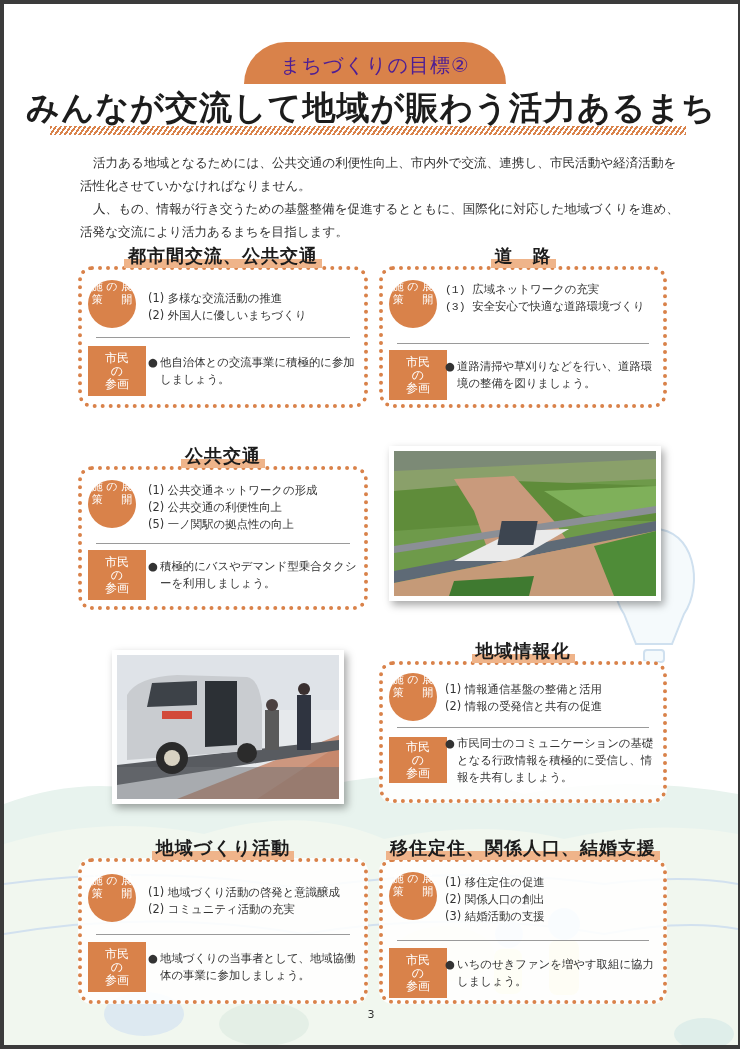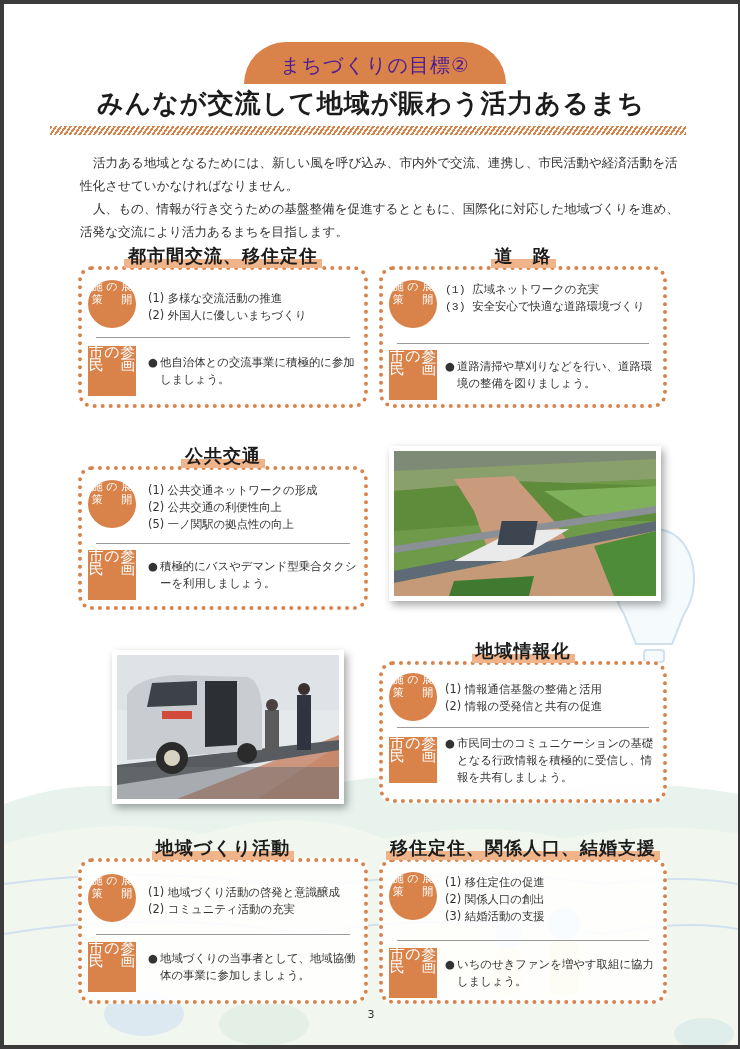--- a/index.html
+++ b/index.html
@@ -1,30 +1,30 @@
 <!DOCTYPE html>
 <html><head>
 <meta charset="utf-8">
 <style>
   html,body{margin:0;padding:0;}
   body{width:740px;height:1049px;overflow:hidden;background:#3b3b3b;font-family:"DejaVu Sans","Liberation Sans",sans-serif;}
   .page{position:absolute;left:4px;top:4px;width:734px;height:1041px;background:#fff;overflow:hidden;}
   .bg-scene{position:absolute;left:0;top:0;width:734px;height:1041px;}
   .goal-tab{position:absolute;left:240px;top:38px;width:262px;height:42px;background:#d9824a;border-radius:131px 131px 0 0;color:#4c1d95;font-size:20px;text-align:center;line-height:46px;letter-spacing:1px;}
-  .main-title{position:absolute;left:0;top:82px;width:734px;text-align:center;font-size:26px;font-weight:bold;color:#1c1c1c;letter-spacing:1px;white-space:nowrap;}
+  .main-title{position:absolute;left:0;top:82px;width:734px;text-align:center;font-size:33px;font-weight:bold;color:#1c1c1c;letter-spacing:1px;white-space:nowrap;}
   .hatch{position:absolute;left:46px;top:122px;width:636px;height:9px;background:repeating-linear-gradient(-55deg,#d9824a 0 2px,#fff 2px 4px);}
   .intro{position:absolute;left:76px;top:147px;width:600px;font-size:12.6px;line-height:23px;color:#333;}
   .intro p{margin:0;text-indent:13px;}
   .intro p:first-child{margin-left:-0px;}
   .section{position:absolute;}
   .sec-title{position:absolute;left:0;right:0;text-align:center;top:0;height:26px;}
   .sec-title span{display:inline-block;position:relative;font-size:18px;font-weight:bold;color:#1c1c1c;padding:0 4px;letter-spacing:1px;line-height:24px;background:linear-gradient(to bottom,transparent 62%,#efb48a 62%,#efb48a 100%);white-space:nowrap;}
   .box{position:absolute;left:0;right:0;top:22px;bottom:0;border:4px dotted #d9824a;border-radius:14px;background:rgba(255,255,255,0.88);}
   .badge-circle{position:absolute;left:6px;top:10px;width:48px;height:48px;border-radius:50%;background:#d9824a;color:#fff;font-size:11px;line-height:13px;text-align:center;display:flex;flex-direction:row;justify-content:center;}
-  .badge-rect{position:absolute;left:6px;width:48px;height:50px;background:#d9824a;color:#fff;font-size:15px;line-height:13px;text-align:center;display:flex;flex-direction:row;justify-content:center;}
+  .badge-rect{position:absolute;left:6px;width:58px;height:50px;background:#d9824a;color:#fff;font-size:12px;line-height:13px;text-align:center;display:flex;flex-direction:column;justify-content:center;}
   .measures{position:absolute;left:66px;font-size:11.4px;line-height:17px;color:#333;}
   .divider{position:absolute;left:14px;right:14px;height:1px;background:#9a9a9a;}
   .action{position:absolute;left:66px;right:6px;font-size:11.4px;line-height:17px;color:#333;padding-left:12px;}
   .action .dot{position:absolute;left:0;top:0;}
   .photo{position:absolute;background:#fff;box-shadow:3px 4px 8px rgba(0,0,0,0.35);padding:5px;}
   .photo svg{display:block;}
   .pagenum{position:absolute;left:0;width:734px;top:1004px;text-align:center;font-size:11px;color:#333;}
 </style>
 </head>
 <body>
@@ -50,21 +50,21 @@
     <rect x="490" y="945" width="28" height="45" rx="8" fill="#f5f0b5"></rect>
     <circle cx="560" cy="920" r="16" fill="#cfe1f6"></circle>
     <rect x="545" y="936" width="30" height="55" rx="8" fill="#f4eea8"></rect>
   </svg>
 
   <div class="goal-tab">まちづくりの目標②</div>
   <div class="main-title">みんなが交流して地域が賑わう活力あるまち</div>
   <div class="hatch"></div>
 
   <div class="intro">
-    <p>活力ある地域となるためには、新しい風を呼び込み、市内外で交流、連携し、市民活動や経済活動を活性化させていかなければなりません。</p>
+    <p>活力ある地域となるためには、公共交通の利便性向上、市内外で交流、連携し、市民活動や経済活動を活性化させていかなければなりません。</p>
     <p>人、もの、情報が行き交うための基盤整備を促進するとともに、国際化に対応した地域づくりを進め、活発な交流により活力あるまちを目指します。</p>
   </div>
 
   <div class="section" style="left:74px;top:240px;width:290px;height:164px;">
     <div class="box">
       <div class="badge-circle">
         <span>施策</span>
           <span>の</span>
           <span>展開</span>
       </div>
@@ -75,21 +75,21 @@
       <div class="divider" style="top:67px;"></div>
       <div class="badge-rect" style="top:76px;">
         <span>市民</span>
           <span>の</span>
           <span>参画</span>
       </div>
       <div class="action" style="top:84px;">
         <span class="dot">●</span><span>他自治体との交流事業に積極的に参加しましょう。</span>
       </div>
     </div>
-    <div class="sec-title"><span>都市間交流、移住定住</span></div>
+    <div class="sec-title"><span>都市間交流、公共交通</span></div>
   </div>
 
   <div class="section" style="left:375px;top:240px;width:288px;height:164px;">
     <div class="box">
       <div class="badge-circle">
         <span>施策</span>
           <span>の</span>
           <span>展開</span>
       </div>
       <div class="measures" style="top:12px;left:62px;font-family:Liberation Mono, monospace;">

